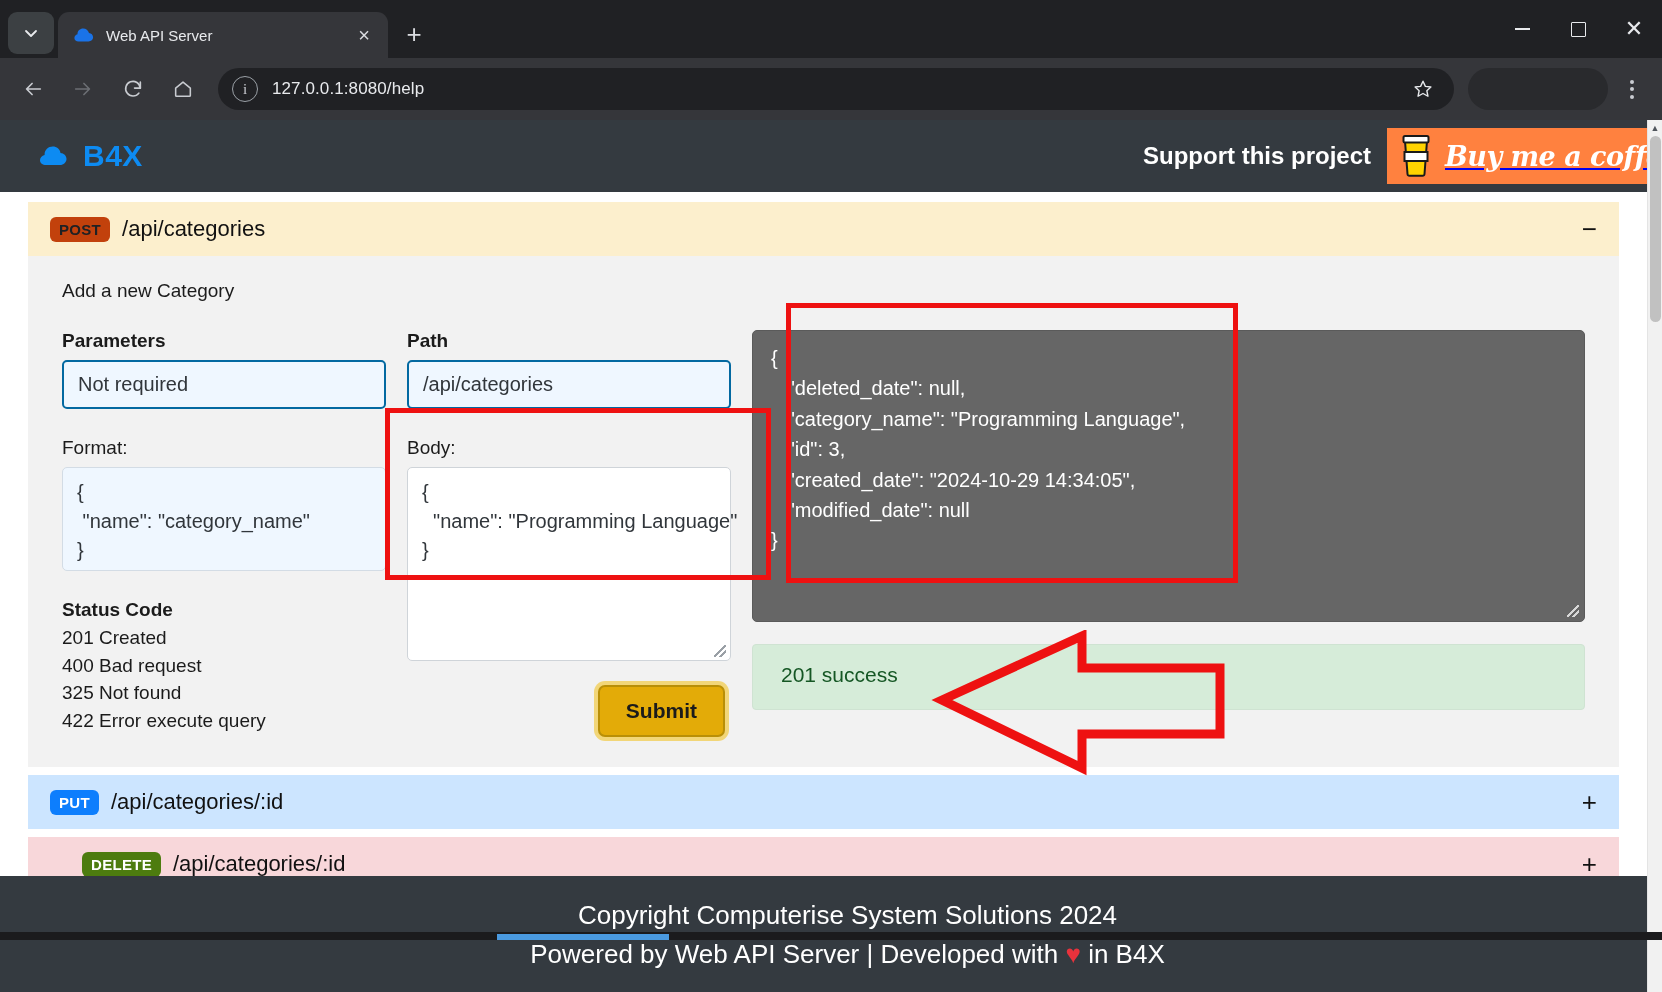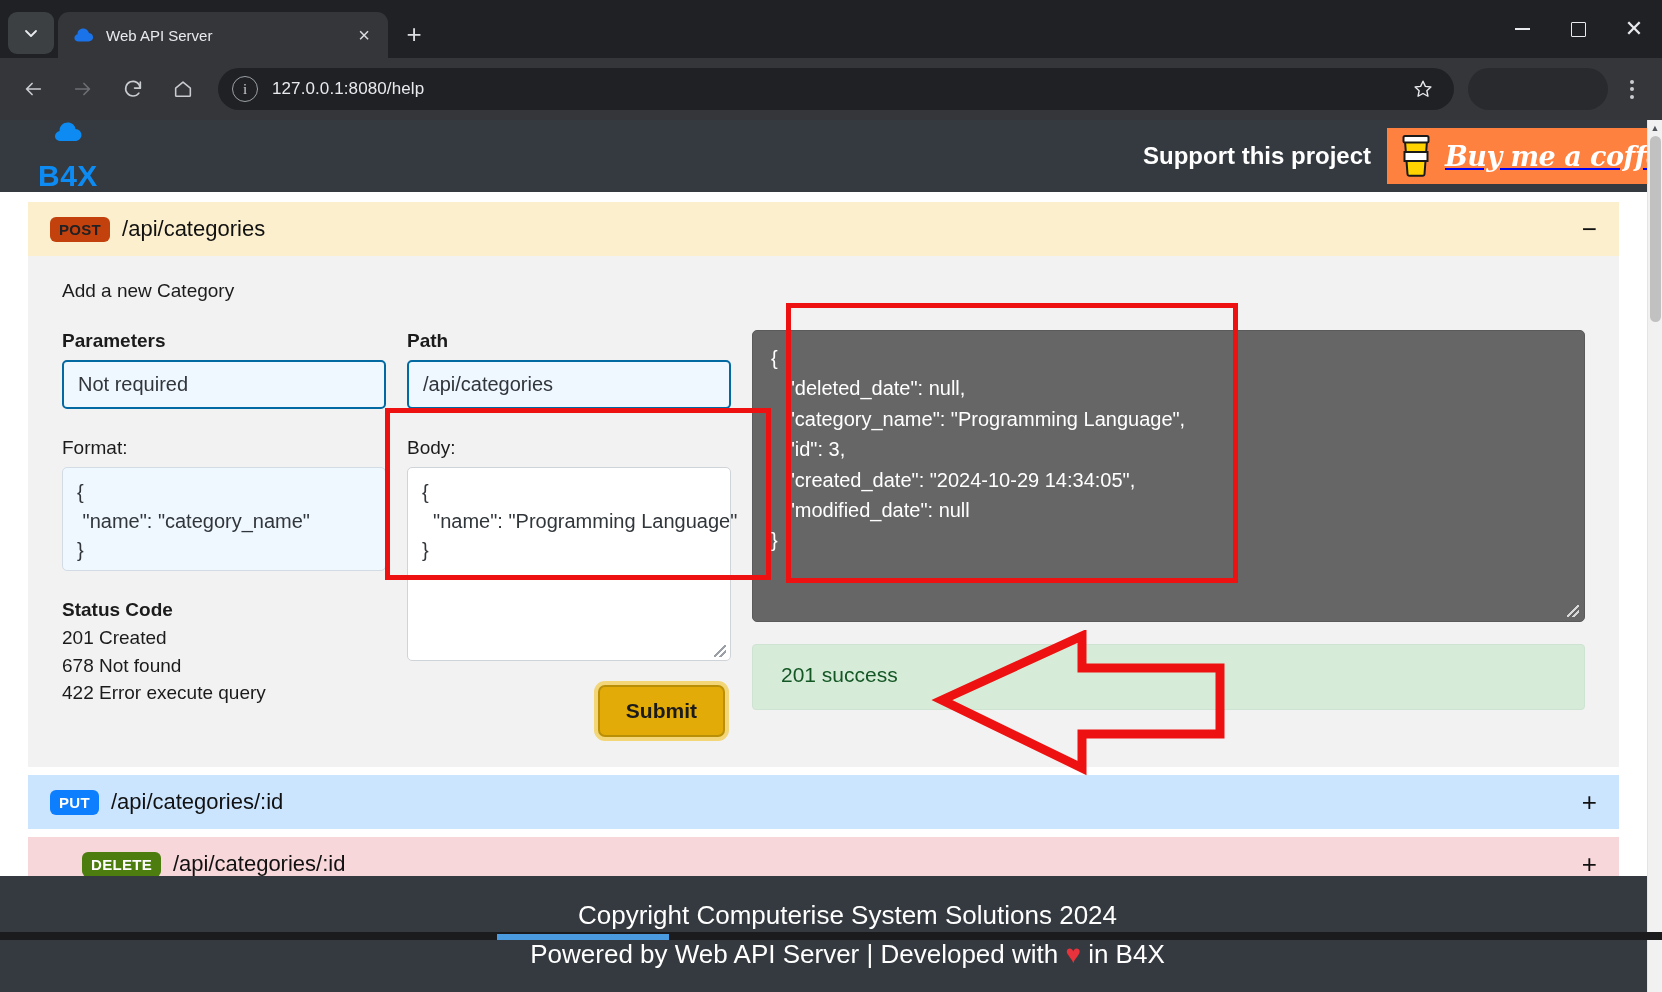--- a/index.html
+++ b/index.html
@@ -79,21 +79,21 @@
     width: 1662px; height: 872px; background: #ffffff; overflow: hidden;
   }
   .page { position:absolute; left:0; top:0; width: 1647px; height: 872px; background:#fff; }
 
   
   .site-header {
     height: 72px; background: #343a40;
     display: flex; align-items: center; justify-content: space-between;
     padding-left: 38px;
   }
-  .brand { display: flex; align-items: center; gap: 15px; flex-direction: column; }
+  .brand { display: flex; align-items: center; gap: 15px; }
   .brand-logo { width: 30px; height: 24px; display:flex; align-items:center; }
   .brand-name { color:#0d8bf2; font-size: 30px; font-weight: bold; letter-spacing: 0.5px; }
 
   .support-wrap { display:flex; align-items:center; gap: 16px; justify-content: center; }
   .support-text { color:#ffffff; font-size: 24px; font-weight: bold; }
   .bmc {
     background:#ff813f; height: 56px; width: 260px;
     display:flex; align-items:center; gap: 12px; padding: 0 12px;
   }
   .bmc-cup { width: 34px; height: 44px; flex:none; }
@@ -330,21 +330,22 @@
                 <div class="fld-label">Parameters</div>
                 <div class="ro-input">Not required</div>
                 <div class="gap"></div>
                 <div class="fld-label normal">Format:</div>
                 <div class="ro-box">{
  "name": "category_name"
 }</div>
                 <div class="gap"></div>
                 <div class="status-title">Status Code</div>
                 <div class="status-line">201 Created</div>
-                <div class="status-line">678 Not found</div>
+                <div class="status-line">400 Bad request</div>
+                <div class="status-line">325 Not found</div>
                 <div class="status-line">422 Error execute query</div>
               </div>
 
               <div class="col col-2">
                 <div class="fld-label">Path</div>
                 <div class="ro-input">/api/categories</div>
                 <div class="gap"></div>
                 <div class="fld-label normal">Body:</div>
                 <div class="body-textarea">{
   "name": "Programming Language"

